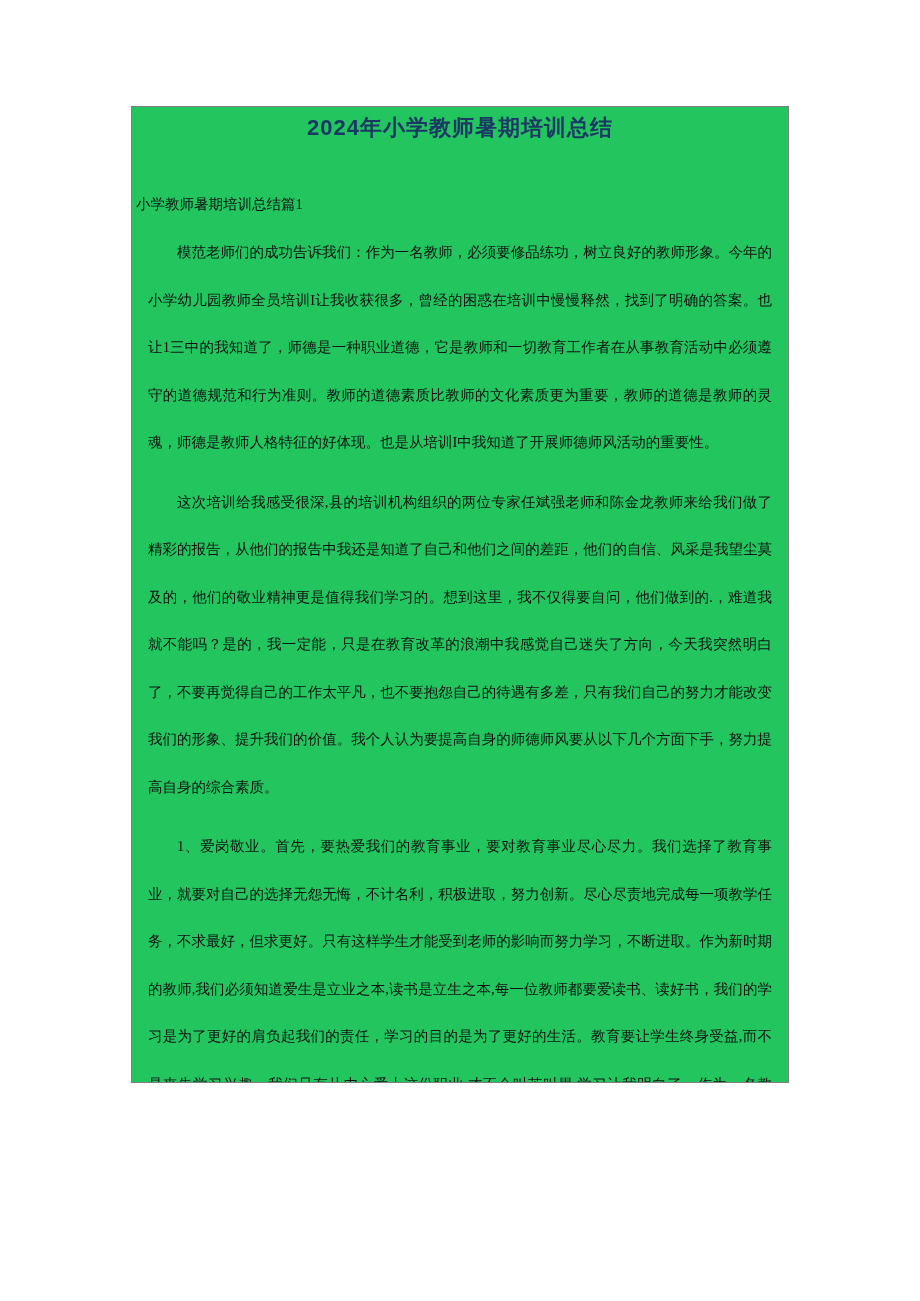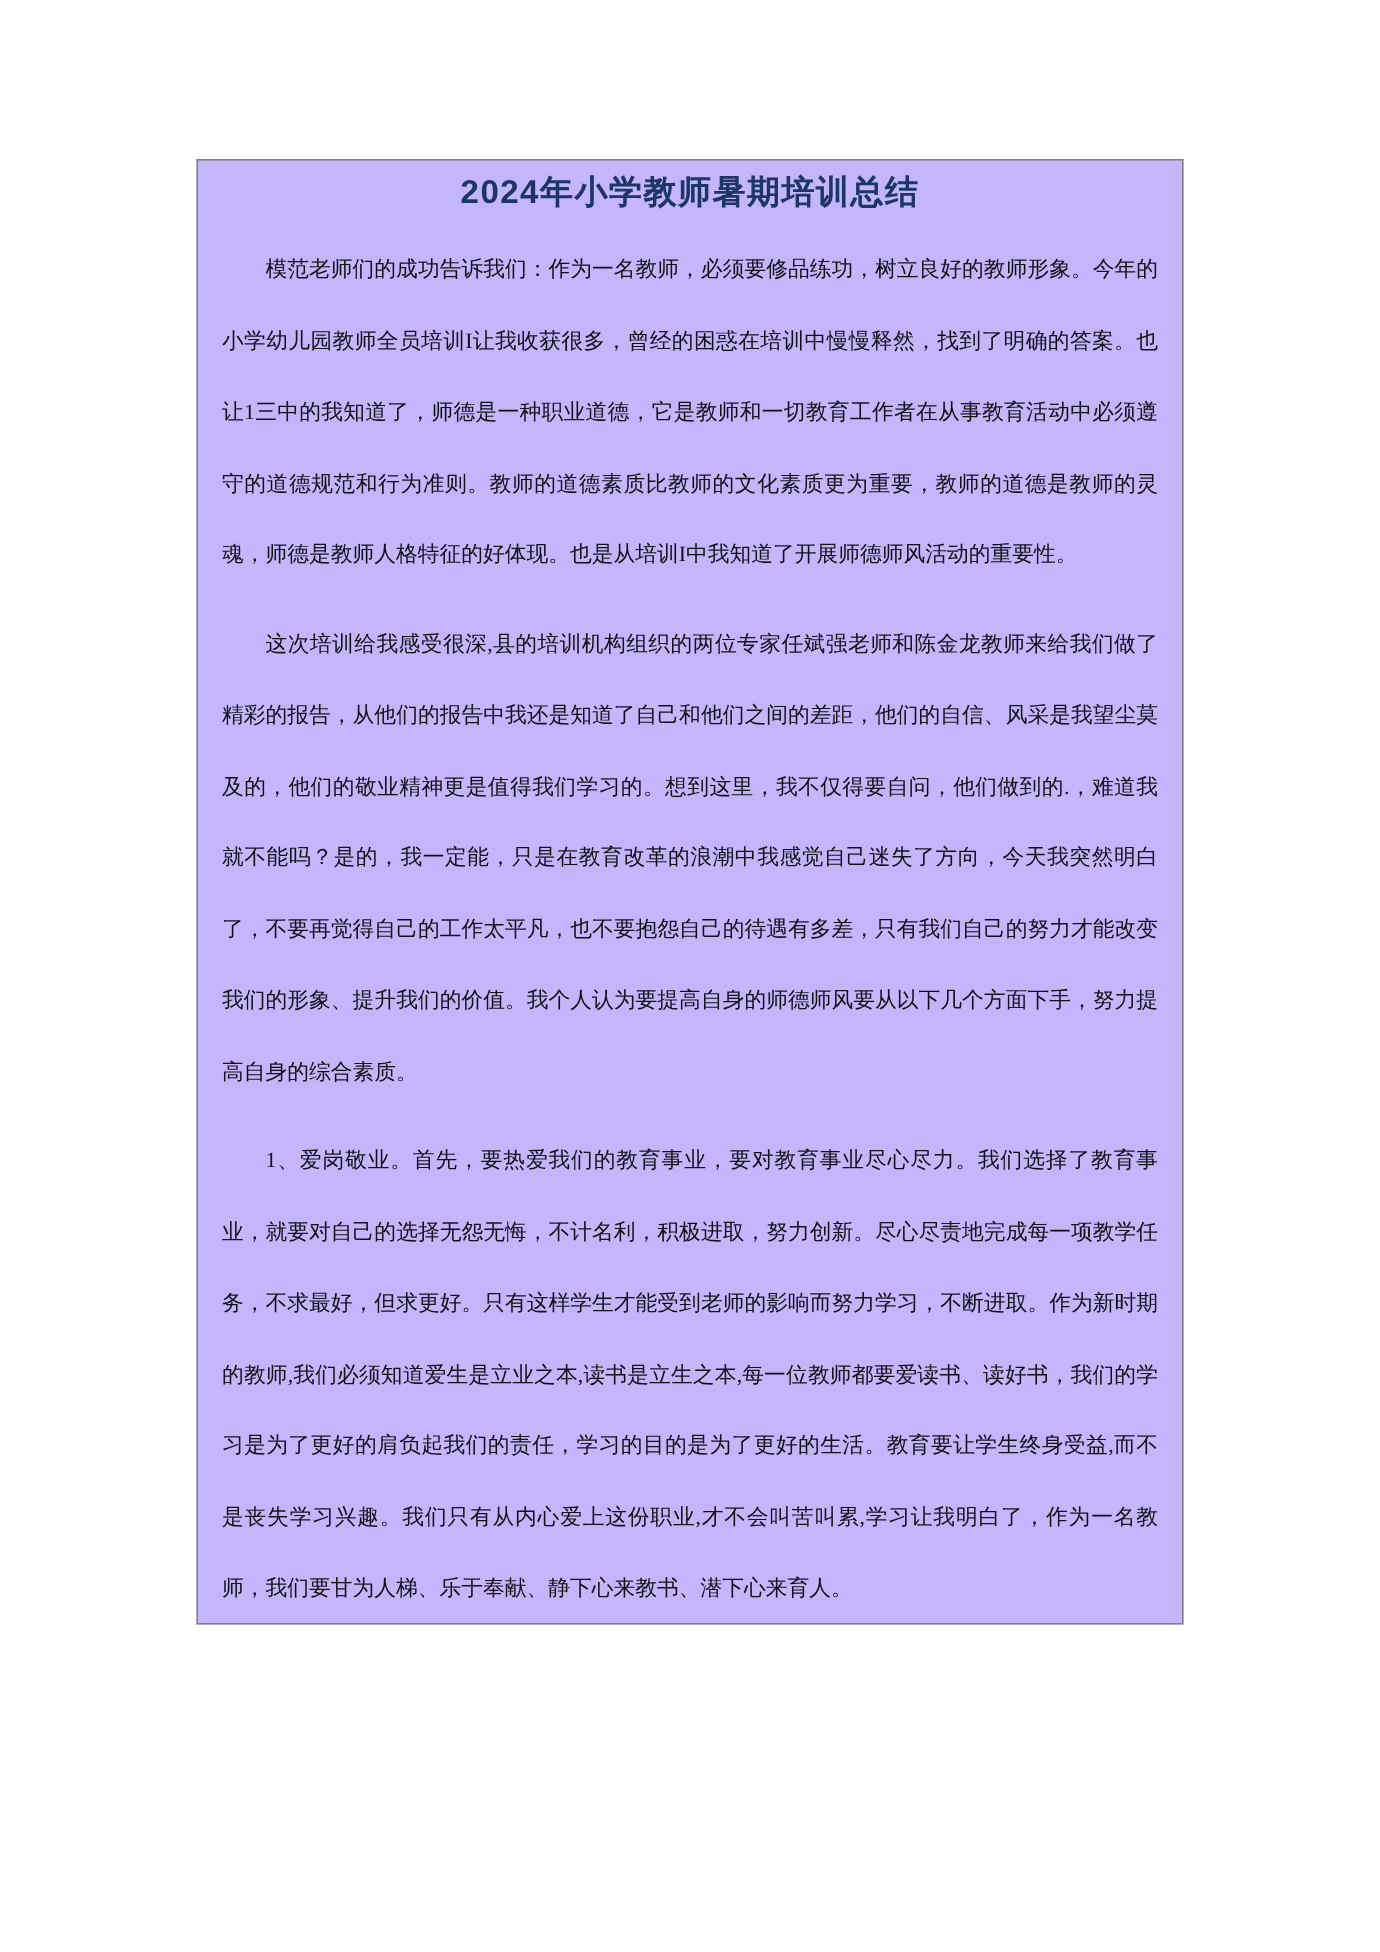--- a/index.html
+++ b/index.html
@@ -16,21 +16,21 @@
     font-family: "Liberation Serif", "DejaVu Serif", serif;
   }
   .doc-frame {
     position: absolute;
     left: 131px;
     top: 106px;
     width: 658px;
     height: 977px;
     box-sizing: border-box;
     border: 1px solid var(--border-color, #7f7f7f);
-    background: #c4b5fd;
+    background: #22c55e;
     padding: 0 4px;
     overflow: hidden;
   }
   .doc-title {
     margin: 6px 0 0 0;
     text-align: center;
     font-family: "Liberation Sans", "DejaVu Sans", sans-serif;
     font-weight: 700;
     font-size: 22px;
     line-height: 30px;
@@ -71,20 +71,21 @@
 </style>
 </head>
 <body>
 
 <div class="page">
 
   <div class="doc-frame">
 
     <h1 class="doc-title">2024年小学教师暑期培训总结</h1>
 
+    <div class="doc-section-heading">小学教师暑期培训总结篇1</div>
 
     <p class="doc-para first">模范老师们的成功告诉我们：作为一名教师，必须要修品练功，树立良好的教师形象。今年的小学幼儿园教师全员培训I让我收获很多，曾经的困惑在培训中慢慢释然，找到了明确的答案。也让1三中的我知道了，师德是一种职业道德，它是教师和一切教育工作者在从事教育活动中必须遵守的道德规范和行为准则。教师的道德素质比教师的文化素质更为重要，教师的道德是教师的灵魂，师德是教师人格特征的好体现。也是从培训I中我知道了开展师德师风活动的重要性。</p>
 
     <p class="doc-para">这次培训给我感受很深,县的培训机构组织的两位专家任斌强老师和陈金龙教师来给我们做了精彩的报告，从他们的报告中我还是知道了自己和他们之间的差距，他们的自信、风采是我望尘莫及的，他们的敬业精神更是值得我们学习的。想到这里，我不仅得要自问，他们做到的.，难道我就不能吗？是的，我一定能，只是在教育改革的浪潮中我感觉自己迷失了方向，今天我突然明白了，不要再觉得自己的工作太平凡，也不要抱怨自己的待遇有多差，只有我们自己的努力才能改变我们的形象、提升我们的价值。我个人认为要提高自身的师德师风要从以下几个方面下手，努力提高自身的综合素质。</p>
 
     <p class="doc-para">1、爱岗敬业。首先，要热爱我们的教育事业，要对教育事业尽心尽力。我们选择了教育事业，就要对自己的选择无怨无悔，不计名利，积极进取，努力创新。尽心尽责地完成每一项教学任务，不求最好，但求更好。只有这样学生才能受到老师的影响而努力学习，不断进取。作为新时期的教师,我们必须知道爱生是立业之本,读书是立生之本,每一位教师都要爱读书、读好书，我们的学习是为了更好的肩负起我们的责任，学习的目的是为了更好的生活。教育要让学生终身受益,而不是丧失学习兴趣。我们只有从内心爱上这份职业,才不会叫苦叫累,学习让我明白了，作为一名教师，我们要甘为人梯、乐于奉献、静下心来教书、潜下心来育人。</p>
 
   </div>
 
 

